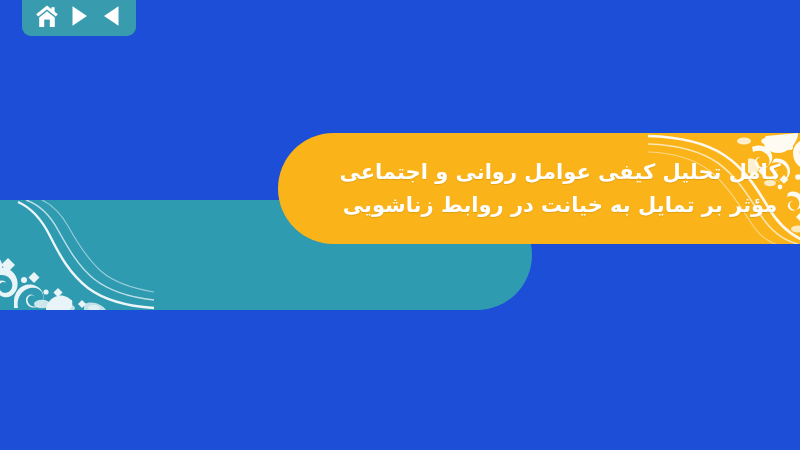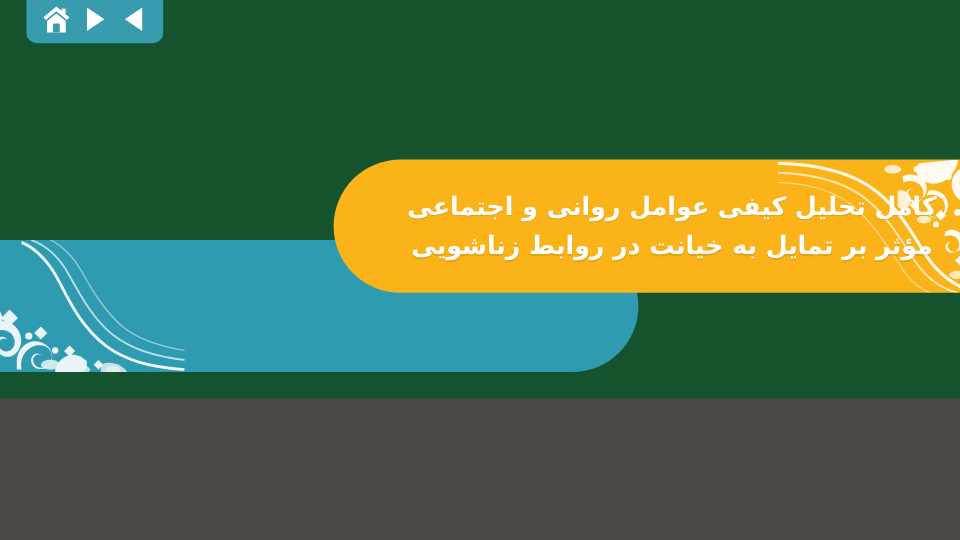--- a/index.html
+++ b/index.html
@@ -15,22 +15,22 @@
     background: #4a4745;
     font-family: "DejaVu Sans", "Liberation Sans", sans-serif;
     position: relative;
   }
 
   
   #stage {
     position: absolute;
     inset: 0;
     width: 800px;
-    height: 332px;
-    background: #14532d;
+    height: 450px;
+    background: #1d4ed8;
     overflow: hidden;
   }
 
   
   #navbar {
     position: absolute;
     left: 22px;
     top: -10px;
     width: 114px;
     height: 46px;

